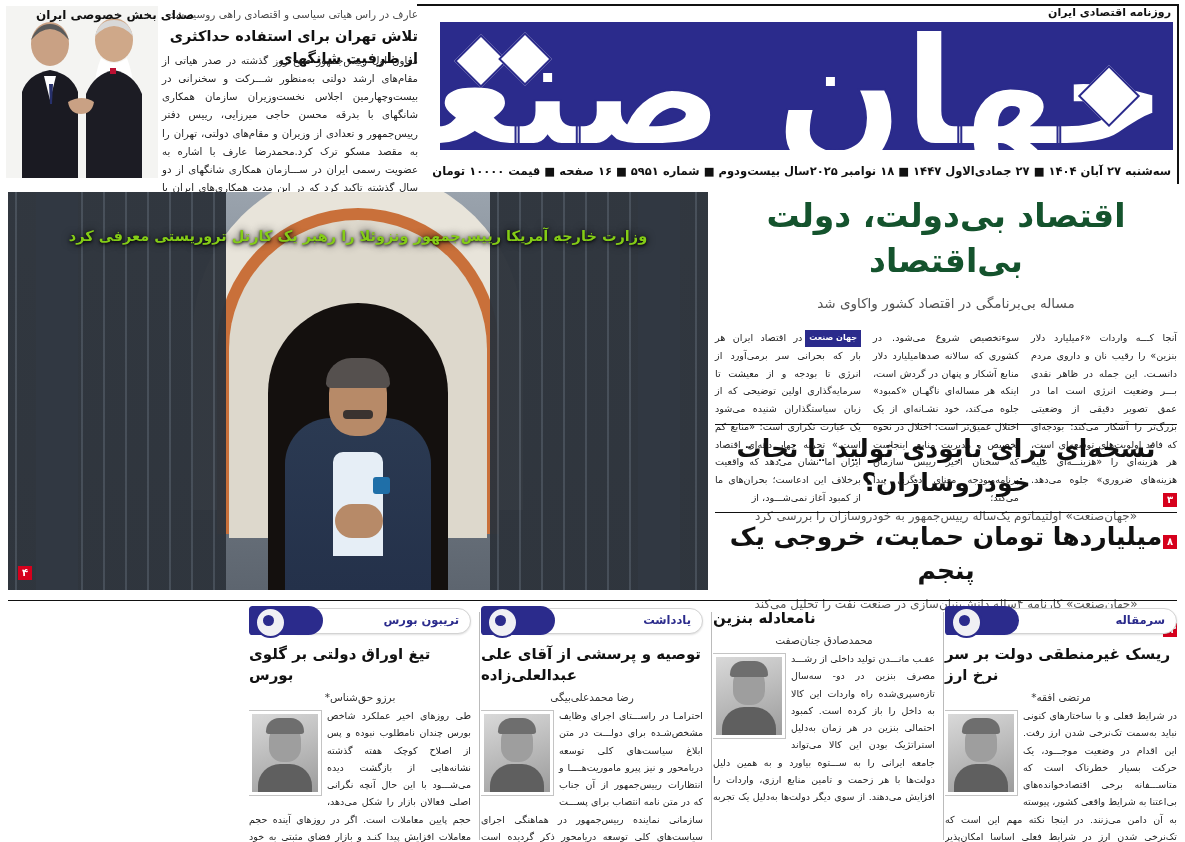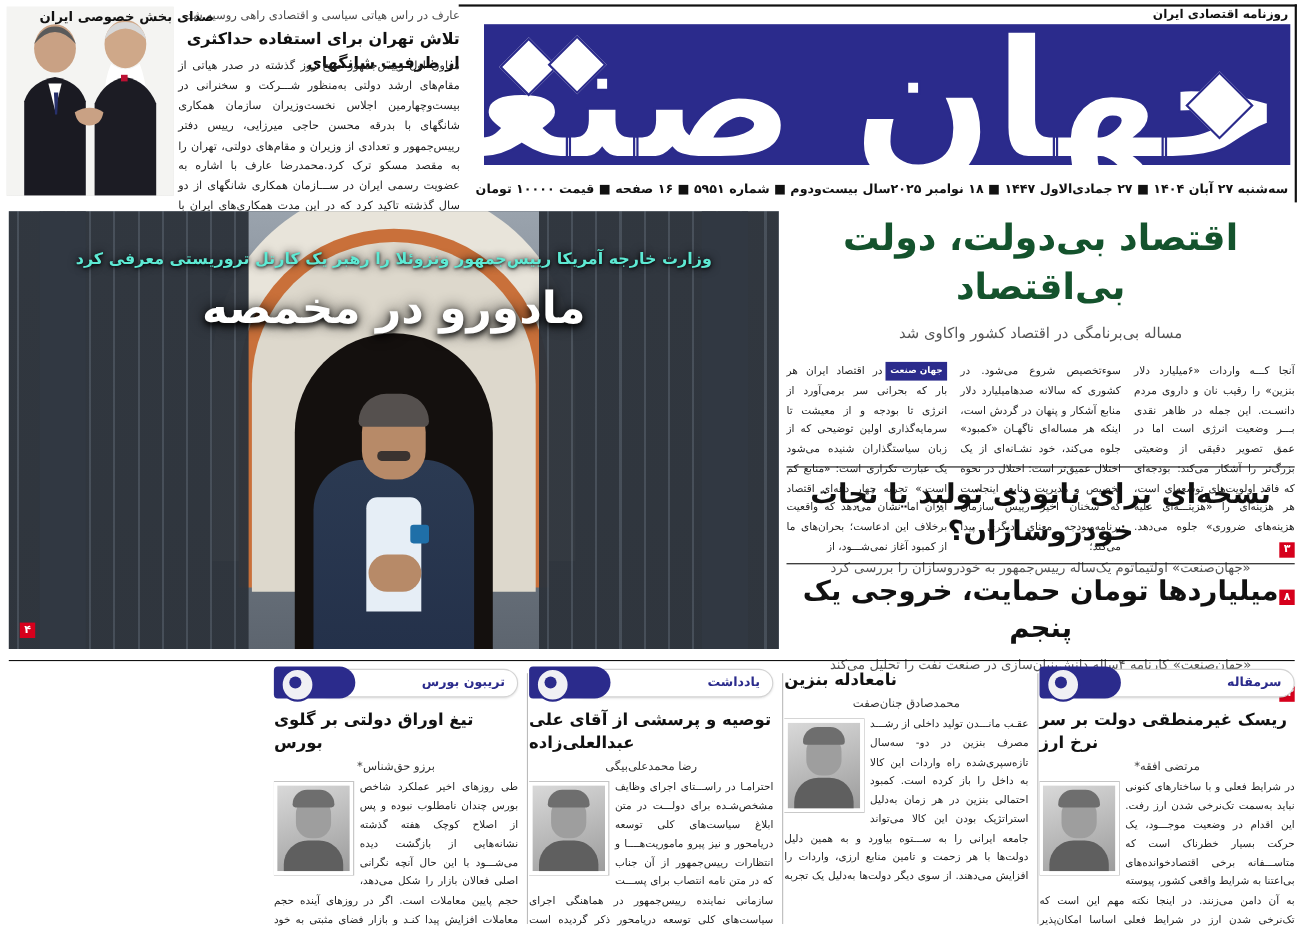--- a/index.html
+++ b/index.html
@@ -125,21 +125,21 @@
   .p-hair{position:absolute;left:49px;top:0px;width:64px;height:30px;
     background:#55504e;border-radius:32px 32px 6px 6px;}
   .p-mous{position:absolute;left:66px;top:52px;width:30px;height:9px;
     background:#3a3330;border-radius:4px;}
   .p-hands{position:absolute;left:58px;bottom:52px;width:48px;height:34px;
     background:#b78a68;border-radius:18px;}
   .p-badge{position:absolute;left:96px;bottom:96px;width:17px;height:17px;
     background:#1f6fa8;border-radius:3px;}
   .hero-kicker{
     position:absolute;left:0;right:0;top:36px;text-align:center;
-    font-size:14.5px;font-weight:bold;color:#5eead4;
+    font-size:14.5px;font-weight:bold;color:#84cc16;
     text-shadow:0 1px 3px rgba(0,0,0,.95),0 0 9px rgba(0,0,0,.9);
     letter-spacing:-.2px;
   }
   .hero-head{
     position:absolute;left:0;right:0;top:60px;text-align:center;
     font-size:40px;font-weight:bold;color:#fff;line-height:1.45;
     text-shadow:0 2px 6px rgba(0,0,0,.95),0 0 14px rgba(0,0,0,.85);
     letter-spacing:-1px;
   }
   .hero-badge{position:absolute;left:10px;bottom:10px;}
@@ -300,21 +300,20 @@
         <div class="p-suit"></div>
         <div class="p-shirt"></div>
         <div class="p-hands"></div>
         <div class="p-head"></div>
         <div class="p-hair"></div>
         <div class="p-mous"></div>
         <div class="p-badge"></div>
       </div>
     </div>
     <div class="hero-kicker">وزارت خارجه آمریکا رییس‌جمهور ونزوئلا را رهبر یک کارتل تروریستی معرفی کرد</div>
-    <div class="hero-head">مادورو در مخمصه</div>
     <span class="pagebadge hero-badge">۴</span>
   </div>
 
   <div class="leadcol">
     <div class="lead-head">اقتصاد بی‌دولت، دولت بی‌اقتصاد</div>
     <div class="lead-sub">مساله بی‌برنامگی در اقتصاد کشور واکاوی شد</div>
     <div class="lead-body">
       <p><span>آنجا کـــه واردات «۶میلیارد دلار بنزین» را رقیب نان و داروی مردم دانسـت. این جمله در ظاهر نقدی بـــر وضعیت انرژی است اما در عمق تصویر دقیقی از وضعیتی بزرگ‌تر را آشکار می‌کند: بودجه‌ای که فاقد اولویت‌های توسعه‌ای است، هر هزینه‌ای را «هزینـــه‌ای علیه هزینه‌های ضروری» جلوه می‌دهد.</span>
         <span class="pagebadge">۳</span></p>
       <p>سوءتخصیص شروع می‌شود. در کشوری که سالانه صدهامیلیارد دلار منابع آشکار و پنهان در گردش است، اینکه هر مساله‌ای ناگهـان «کمبود» جلوه می‌کند، خود نشـانه‌ای از یک اختلال عمیق‌تر است: اختلال در نحوه تخصیص و مدیریت منابع. اینجاست که سخنان اخیر رییس سازمان برنامه‌وبودجه معنای دیگری پیدا می‌کند؛</p>

